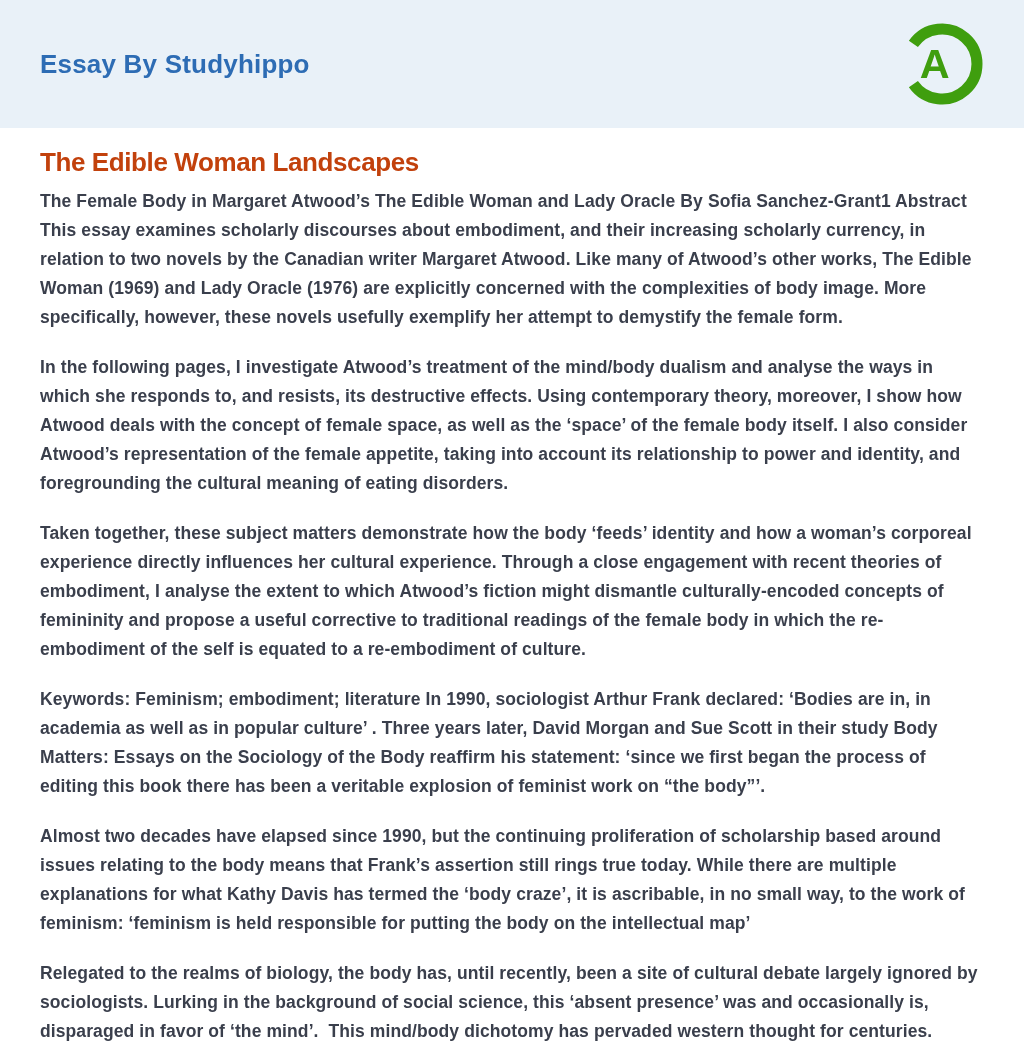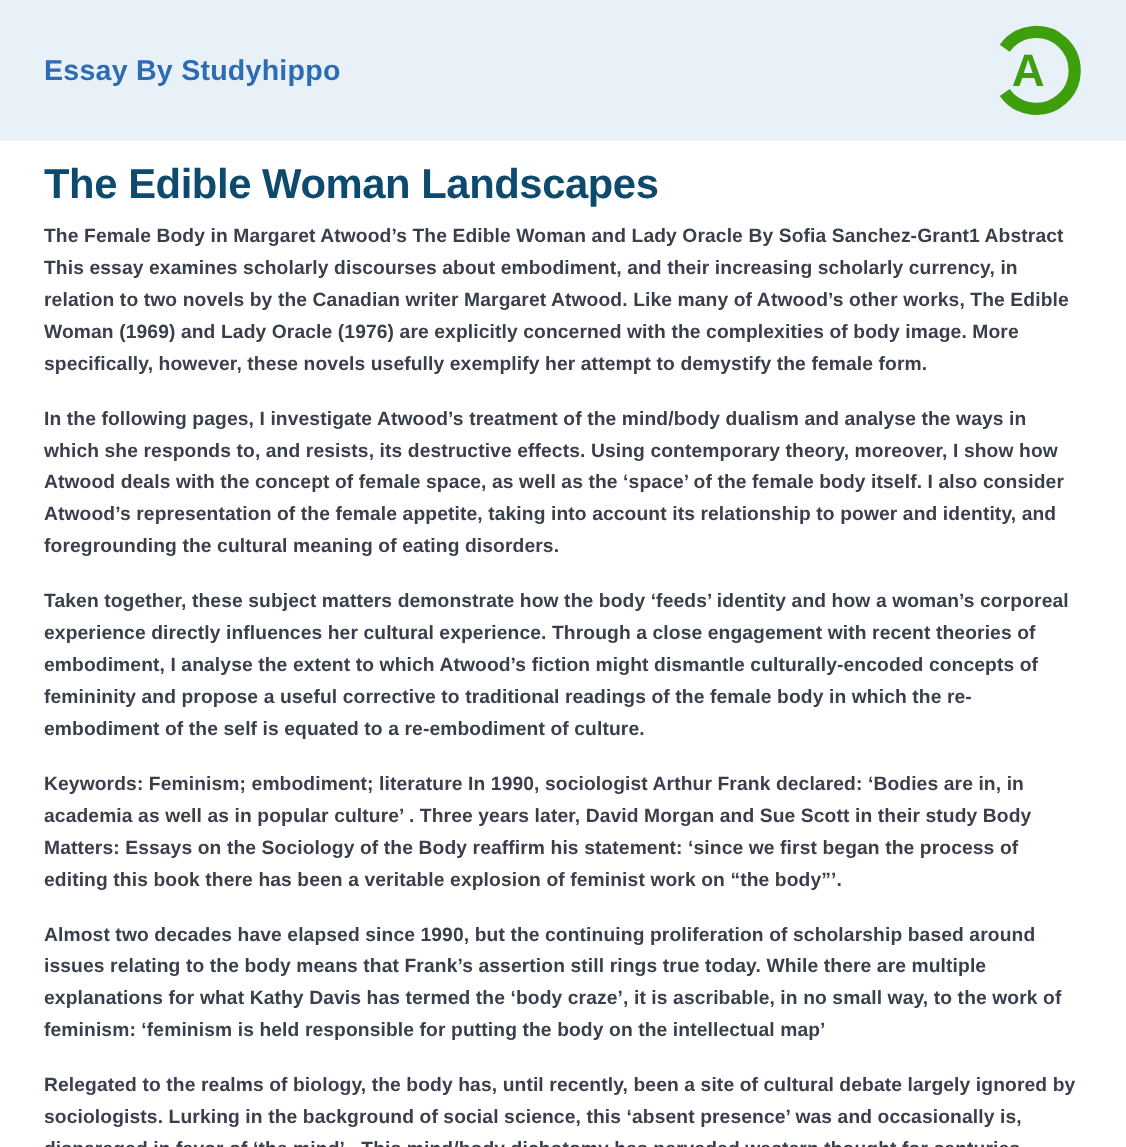--- a/index.html
+++ b/index.html
@@ -46,23 +46,23 @@
     height: 96px;
     display: flex;
     align-items: center;
     justify-content: center;
   }
   .logo svg { display: block; }
   .content {
     padding: 21px 40px 0 40px;
   }
   .essay-title {
-    font-size: 38px;
+    font-size: 26px;
     font-weight: 700;
-    color: #0c4a6e;
+    color: #c2410c;
     letter-spacing: -0.4px;
     margin: 0 0 11px 0;
     line-height: 1.05;
   }
   .content p {
     font-size: 17.5px;
     line-height: 29px;
     color: #3a3f4c;
     margin: 0 0 21px 0;
     letter-spacing: 0.1px;

